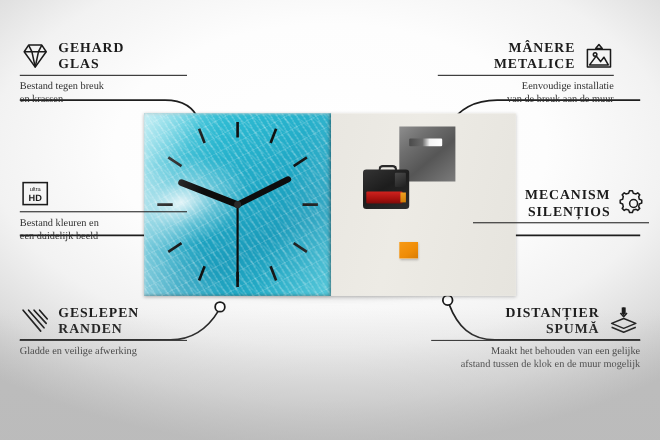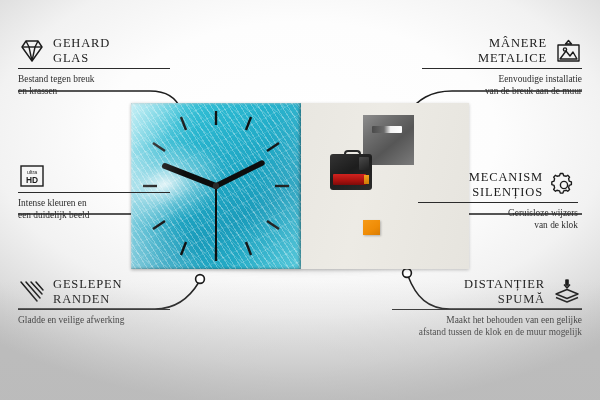--- a/index.html
+++ b/index.html
@@ -107,21 +107,21 @@
     position:absolute;left:62px;top:117px;width:17px;height:15px;
     background:linear-gradient(145deg,#f79a16 0%,#ef8c06 60%,#d87c04 100%);
     box-shadow:1px 1px 2px rgba(0,0,0,.25);
   }
 
   
   .callout{position:absolute;}
   .head{display:flex;align-items:center;gap:7px;}
   .head.right{flex-direction:row;justify-content:flex-end;}
   .title{
-    font-size:12.5px;font-weight:400;letter-spacing:.85px;
+    font-size:12.5px;font-weight:700;letter-spacing:.85px;
     color:#1b1b1b;line-height:14.5px;text-transform:uppercase;
     white-space:pre-line;
   }
   .title.r{text-align:right;}
   .rule{height:1px;background:#2b2b2b;margin:3px 0 4px 0;}
   .desc{
     font-size:9.4px;line-height:12.4px;color:#2e2e2e;white-space:pre-line;
   }
   .desc.r{text-align:right;}
   .ico{flex:0 0 auto;display:block;}
@@ -221,73 +221,71 @@
 
   <div class="callout" style="left:18px;top:163px;width:160px;">
     <div class="head">
       <svg class="ico" width="28" height="26" viewBox="0 0 28 26">
         <rect x="3" y="3" width="22" height="20" fill="none" stroke="#1b1b1b" stroke-width="1.4"></rect>
         <text x="14" y="11" font-family="Liberation Sans, sans-serif" font-size="5.2" text-anchor="middle" fill="#1b1b1b">ultra</text>
         <text x="14" y="20" font-family="Liberation Sans, sans-serif" font-size="8.4" font-weight="bold" text-anchor="middle" fill="#1b1b1b">HD</text>
       </svg>
     </div>
     <div class="rule" style="width:152px;"></div>
-    <div class="desc">Intense kleuren en
+    <div class="desc">Bestand kleuren en
 een duidelijk beeld</div>
   </div>
 
   <div class="callout" style="left:18px;top:277px;width:160px;">
     <div class="head">
       <svg class="ico" width="28" height="26" viewBox="0 0 28 26">
         <g stroke="#1b1b1b" stroke-width="1.5" stroke-linecap="round">
           <line x1="3" y1="3" x2="19" y2="22"></line>
           <line x1="8" y1="3" x2="22" y2="19"></line>
           <line x1="13" y1="3" x2="24" y2="15"></line>
           <line x1="18" y1="3" x2="25" y2="11"></line>
         </g>
       </svg>
       <div class="title">GESLEPEN
 RANDEN</div>
     </div>
     <div class="rule" style="width:152px;"></div>
     <div class="desc">Gladde en veilige afwerking</div>
   </div>
 
-  <div class="callout" style="left:422px;top:36px;width:160px;">
+  <div class="callout" style="left:398px;top:36px;width:160px;">
     <div class="head right">
       <div class="title r">MÂNERE
 METALICE</div>
       <svg class="ico" width="28" height="26" viewBox="0 0 28 26">
         <g fill="none" stroke="#1b1b1b" stroke-width="1.4" stroke-linejoin="round">
           <rect x="4" y="7" width="21" height="16"></rect>
           <path d="M6 21 L12 13 L16 18 L19 14 L23 21 Z"></path>
           <circle cx="11" cy="11.5" r="1.6"></circle>
           <path d="M14.5 2.5 L11.5 6 H17.5 Z"></path>
         </g>
       </svg>
     </div>
     <div class="rule" style="width:160px;margin-left:0;"></div>
     <div class="desc r">Eenvoudige installatie
 van de breuk aan de muur</div>
   </div>
 
-  <div class="callout" style="left:418px;top:170px;width:160px;">
+  <div class="callout" style="left:430px;top:170px;width:160px;">
     <div class="head right">
       <div class="title r">MECANISM
 SILENȚIOS</div>
       <svg class="ico" width="28" height="26" viewBox="0 0 28 26">
         <g fill="none" stroke="#1b1b1b" stroke-width="1.4" stroke-linejoin="round">
           <path d="M14 3.2 l2.6 .55 1.5 -1.0 1.9 1.9 -1.0 1.5 .55 2.6 2.3 .8 v2.7 l-2.3 .8 -.55 2.6 1.0 1.5 -1.9 1.9 -1.5 -1.0 -2.6 .55 -.8 2.3 h-2.7 l-.8 -2.3 -2.6 -.55 -1.5 1.0 -1.9 -1.9 1.0 -1.5 -.55 -2.6 -2.3 -.8 v-2.7 l2.3 -.8 .55 -2.6 -1.0 -1.5 1.9 -1.9 1.5 1.0 2.6 -.55 .8 -2.3 h2.7 z" transform="translate(0,.6) scale(0.98)"></path>
           <circle cx="14" cy="13" r="3.6"></circle>
         </g>
       </svg>
     </div>
     <div class="rule" style="width:160px;"></div>
-    <div class="desc r">Geruisloze wijzers
-van de klok</div>
   </div>
 
   <div class="callout" style="left:392px;top:277px;width:190px;">
     <div class="head right">
       <div class="title r">DISTANȚIER
 SPUMĂ</div>
       <svg class="ico" width="30" height="28" viewBox="0 0 30 28">
         <g fill="none" stroke="#1b1b1b" stroke-width="1.4" stroke-linejoin="round">
           <path d="M15 1.5 v7"></path>
           <path d="M12 6.5 L15 10 L18 6.5"></path>

